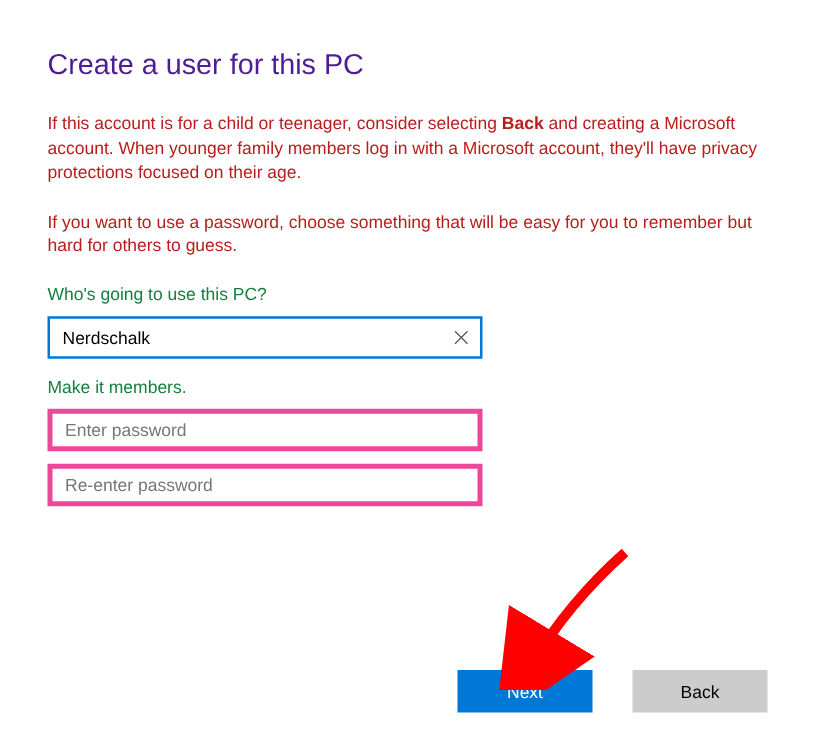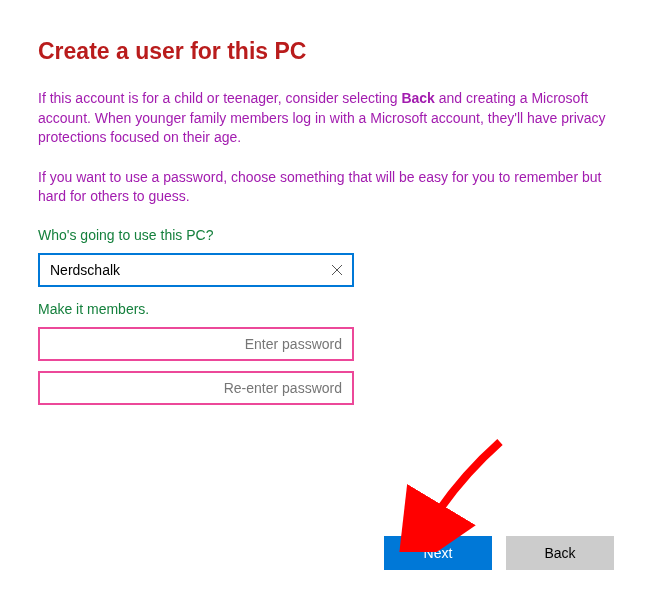--- a/index.html
+++ b/index.html
@@ -11,61 +11,60 @@
       font-family: "Segoe UI", Tahoma, Geneva, sans-serif;
       background: #ffffff;
       width: 652px;
       height: 600px;
       padding: 38px 38px 28px 38px;
       position: relative;
       color: #000;
     }
     .title {
       font-size: 23px;
-      font-weight: 700;
-      color: #b91c1c;
+      font-weight: 400;
+      color: #4c1d95;
       margin-bottom: 24px;
     }
     .paragraph {
       font-size: 14px;
       line-height: 1.4;
-      color: #a21caf;
+      color: #b91c1c;
       margin-bottom: 20px;
       max-width: 575px;
     }
     .paragraph b {
       font-weight: 600;
     }
     .label {
       font-size: 14px;
       color: #15803d;
       margin-bottom: 10px;
       margin-top: 14px;
     }
     .input-wrapper {
       position: relative;
-      width: 316px;
+      width: 348px;
       margin-bottom: 10px;
     }
     .text-input {
       width: 100%;
       height: 34px;
       padding: 0 34px 0 10px;
       font-size: 14px;
       font-family: inherit;
       border: 2px solid #0078D7;
       outline: none;
       color: #000;
       background: #fff;
     }
     .text-input.inactive {
-      border: 2px solid #ec4899;
+      border: 4px solid #ec4899;
       color: #6e6e6e;
       padding: 0 10px;
-      text-align: right;
     }
     .clear-btn {
       position: absolute;
       right: 4px;
       top: 50%;
       transform: translateY(-50%);
       width: 26px;
       height: 26px;
       display: flex;
       align-items: center;
@@ -89,20 +88,21 @@
     .btn {
       width: 108px;
       height: 34px;
       font-size: 14px;
       font-family: inherit;
       border: none;
       cursor: pointer;
       display: flex;
       align-items: center;
       justify-content: center;
+      margin-left: 18px;
     }
     .btn-primary {
       background: #0078D7;
       color: #ffffff;
     }
     .btn-secondary {
       background: #cccccc;
       color: #000000;
     }
     .arrow-overlay {

